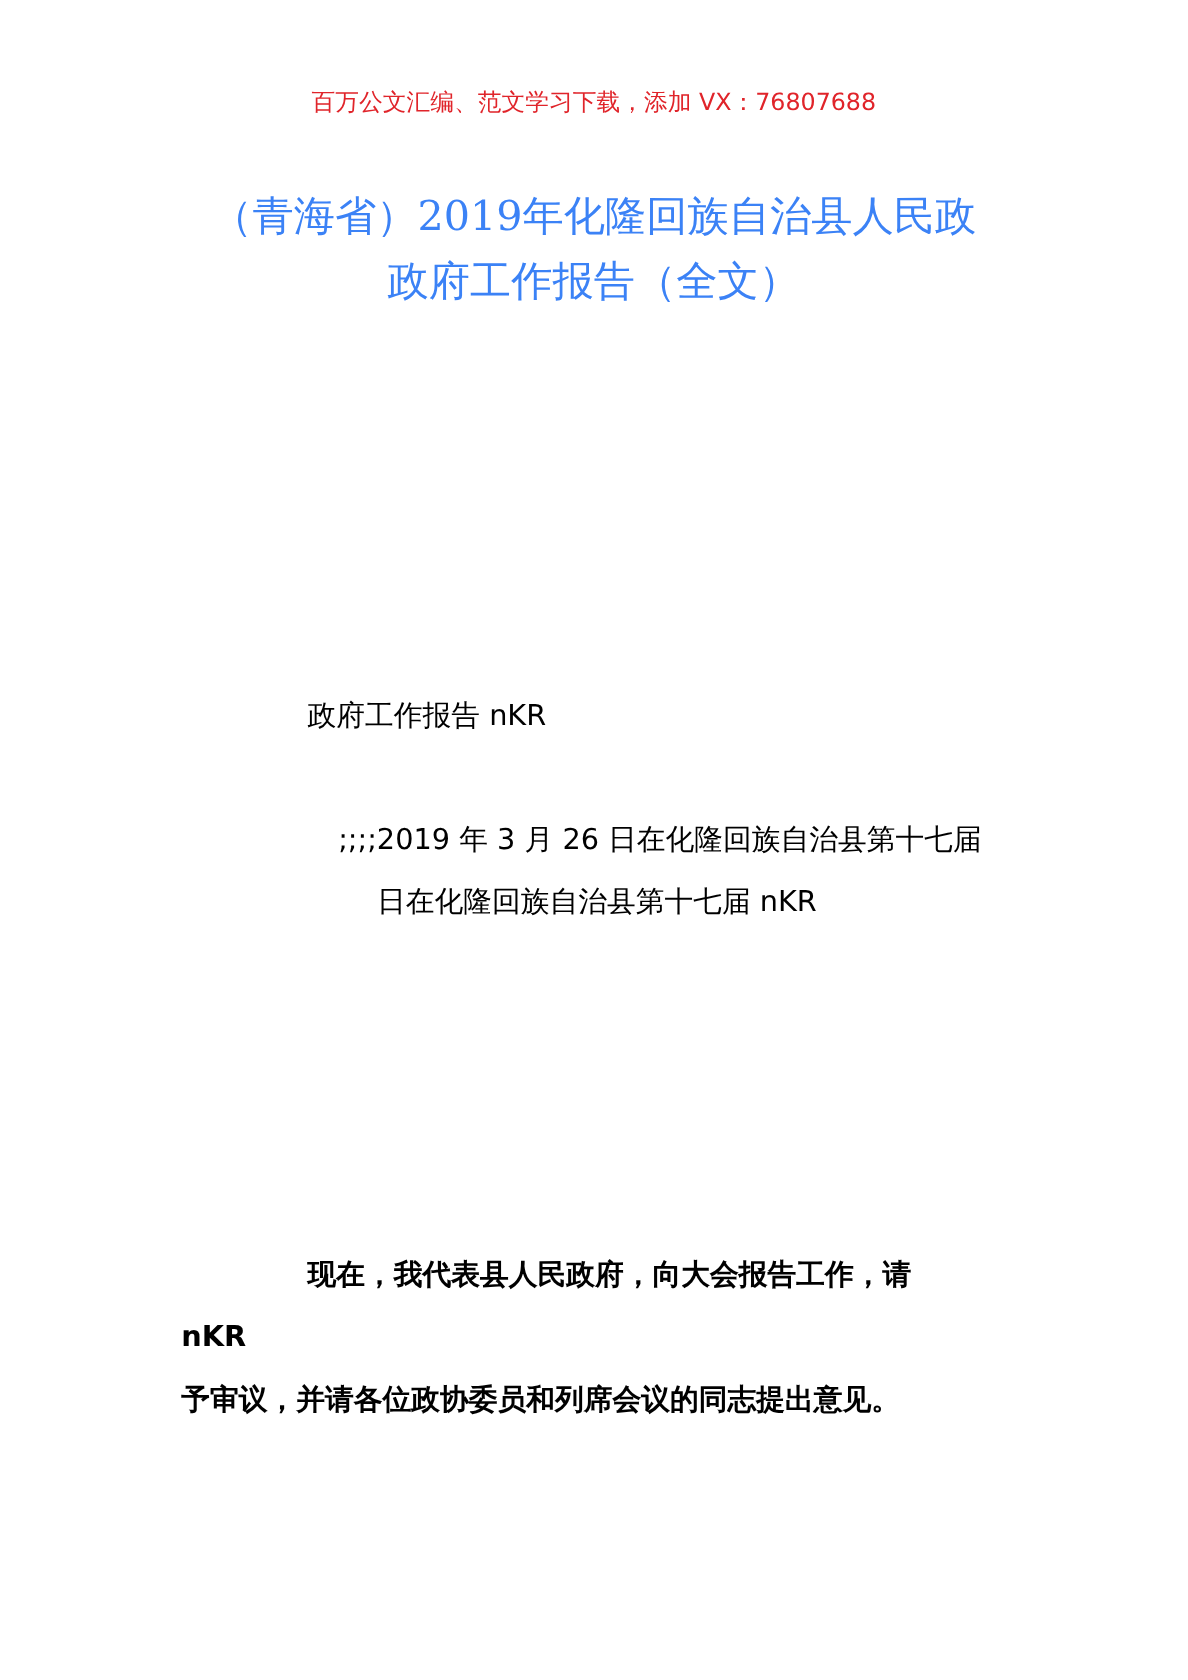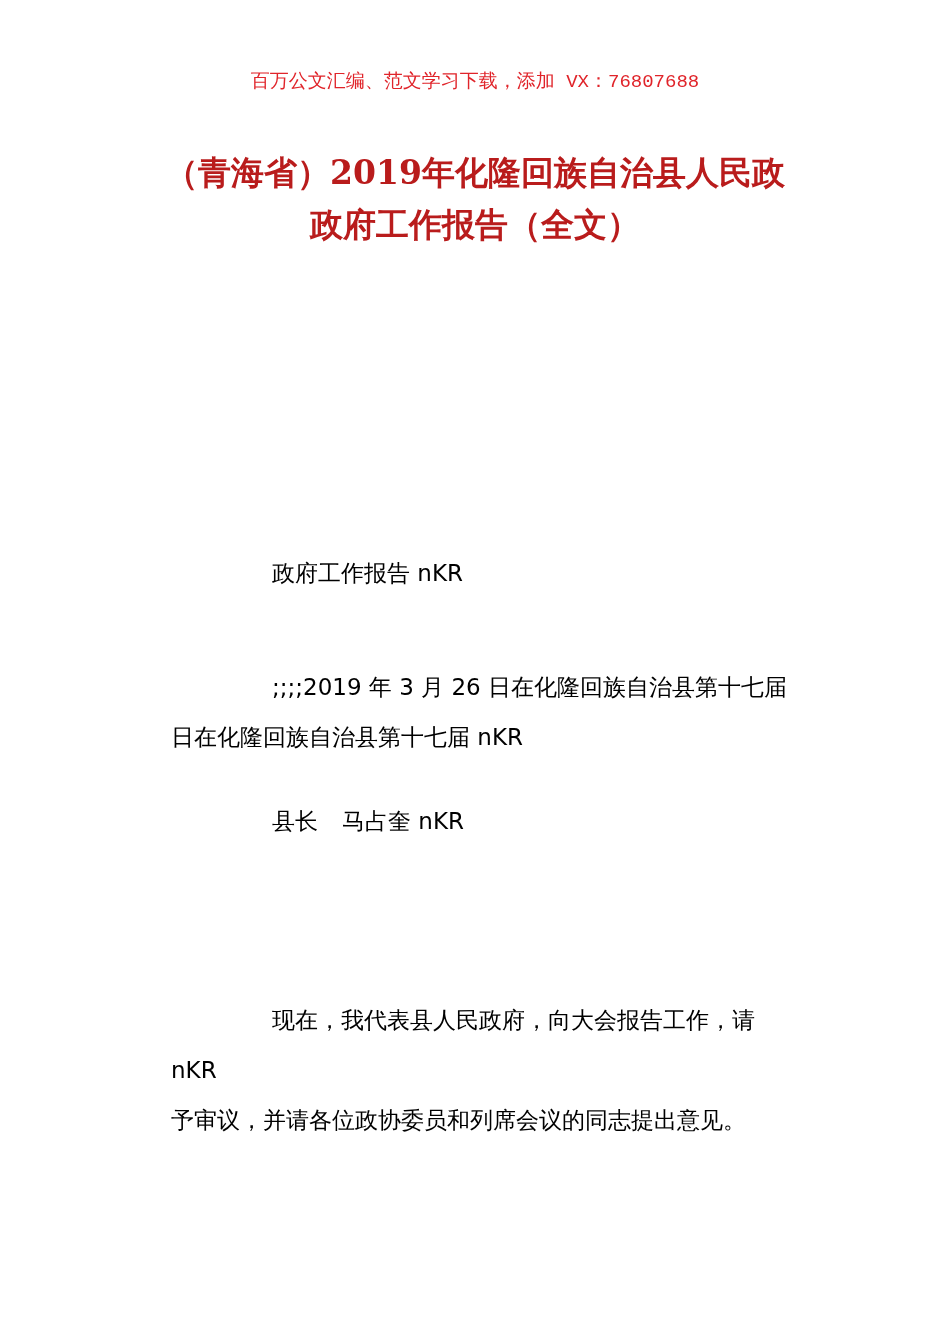--- a/index.html
+++ b/index.html
@@ -25,52 +25,51 @@
   .watermark {
     position: absolute;
     top: 68px;
     left: 0;
     width: 950px;
     text-align: center;
     font-size: 19px;
     line-height: 28px;
     color: #e0242a;
     letter-spacing: 0px;
-    font-family: Liberation Mono, monospace;
   }
   .title {
     position: absolute;
     top: 147px;
     left: 140px;
     width: 670px;
     text-align: center;
     font-size: 33px;
-    font-weight: bold;
+    font-weight: normal;
     line-height: 52px;
-    color: #b91c1c;
+    color: #3b82f6;
   }
   .title-line { display: block; white-space: nowrap; }
   .title-num {
     font-family: "DejaVu Serif", "Liberation Serif", serif;
   }
   .para {
     position: absolute;
     left: 145px;
     width: 665px;
     font-size: 23px;
     line-height: 50px;
     color: #000000;
   }
   .para .indent { padding-left: 101px; }
-  .line { display: block; white-space: nowrap; margin-left: 26px; }
+  .line { display: block; white-space: nowrap; }
   .p1 { top: 548px; }
-  .p2 { top: 662px; }
+  .p2 { top: 647px; text-align: center; }
   .p3 { top: 796px; }
   .p4 { top: 895px; }
-  .p5 { top: 995px; }
+  .p5 { top: 995px; font-weight: bold; }
   .gap { display: inline-block; width: 24px; }
 </style>
 </head>
 <body>
 
 <div class="page">
 
   <div class="watermark">百万公文汇编、范文学习下载，添加 VX：76807688</div>
 
   <div class="title">
@@ -80,23 +79,20 @@
 
   <div class="para p1">
     <span class="line indent">政府工作报告 nKR</span>
   </div>
 
   <div class="para p2">
     <span class="line indent">;;;;2019 年 3 月 26 日在化隆回族自治县第十七届</span>
     <span class="line">日在化隆回族自治县第十七届 nKR</span>
   </div>
 
-  <div class="para p3">
-    <span class="line indent"><span>县长</span><span class="gap"></span><span>马占奎 nKR</span></span>
-  </div>
 
 
   <div class="para p5">
     <span class="line indent">现在，我代表县人民政府，向大会报告工作，请</span>
     <span class="line">nKR</span>
     <span class="line">予审议，并请各位政协委员和列席会议的同志提出意见。</span>
   </div>
 
 </div>
 

